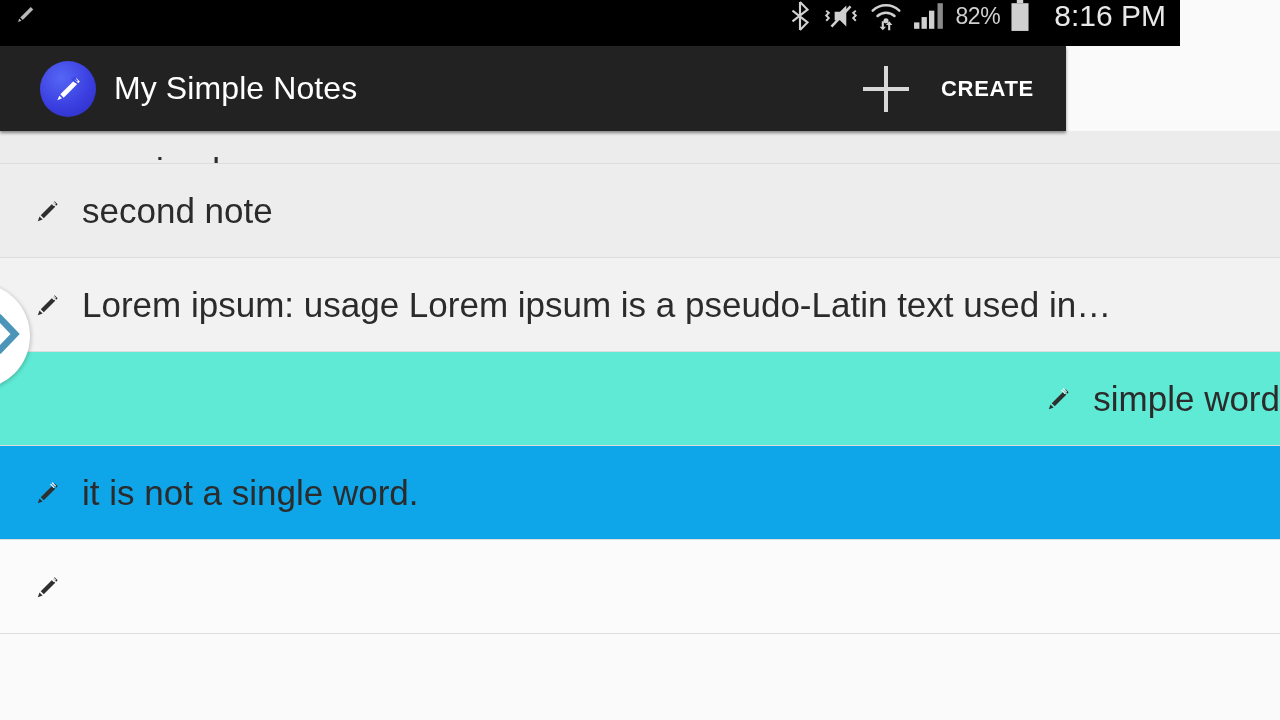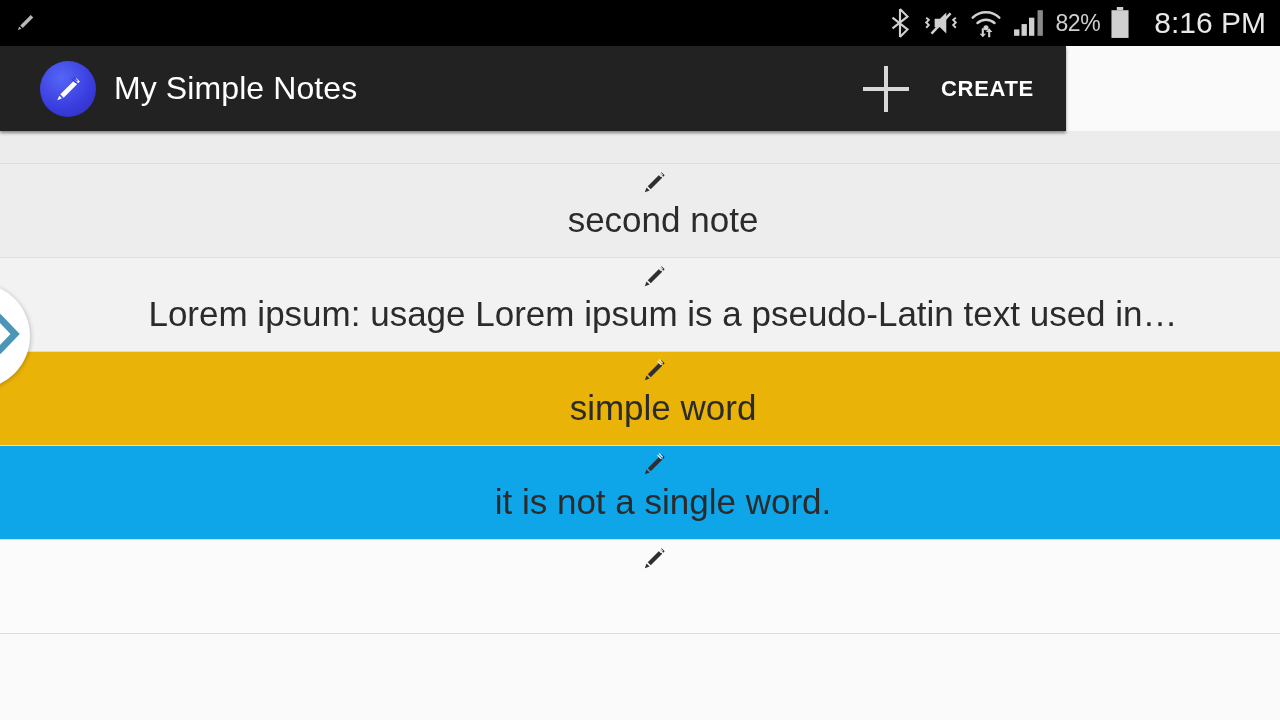--- a/index.html
+++ b/index.html
@@ -4,22 +4,22 @@
 <style>
   * { margin:0; padding:0; box-sizing:border-box; }
   html, body {
     width:1280px; height:720px;
     font-family:"Liberation Sans", sans-serif;
     background:#fafafa; overflow:hidden;
   }
 
   
   .status-bar{
-    position:relative; width:1280px; height:46px;
-    background:#000000; display:flex; align-items:center;
+    position:relative; width:1180px; height:46px;
+    background:#000000; display:flex; align-items:flex-start;
     justify-content:space-between; padding:0 14px 0 10px;
   }
   .status-left{ display:flex; align-items:center; gap:8px; }
   .status-right{ display:flex; align-items:center; gap:10px; }
   .sb-icon{ display:flex; align-items:center; justify-content:center; }
   .battery-pct{
     color:#cfcfcf; font-size:23px; font-weight:400; letter-spacing:-0.4px;
     line-height:1;
   }
   .clock{
@@ -59,42 +59,42 @@
   }
 
   
   .note-list{
     position:relative; width:1280px; height:589px;
     background:#fafafa; overflow:hidden;
   }
   .note-row{
     position:relative; display:flex; align-items:center;
     padding-left:30px; border-bottom:1px solid #dddddd;
-    overflow:hidden; cursor:pointer;flex-direction:column;
+    overflow:hidden; cursor:pointer;
   }
   .note-row.clipped{ height:33px; align-items:flex-end; }
   .note-row.standard{ height:94px; }
   .row-pencil{
     flex:0 0 auto; width:36px; height:36px;
     display:flex; align-items:center; justify-content:center;
   }
   .note-text{
     margin-left:16px; font-size:35px; color:#2b2b2b;
     font-weight:400; white-space:nowrap; letter-spacing:0px;
   }
   .note-row.clipped .note-text{
     transform:translateY(28px);
   }
 
   
   .bg0{ background:#ececec; }
   .bg1{ background:#ededed; }
   .bg2{ background:#f2f2f2; }
   .bg3{ background:#f4f4f4; }
-  .bg4{ background:#eab308; }
+  .bg4{ background:#5eead4;justify-content:flex-end; }
   .bg5{ background:#0ea5e9; }
   .bg6{ background:#fbfbfb; }
 
   
   .drawer-handle{
     position:absolute; left:-76px; top:152px;
     width:106px; height:106px; border-radius:50%;
     background:#ffffff;
     box-shadow:1px 1px 4px rgba(0,0,0,0.22);
     display:flex; align-items:center; justify-content:flex-end;

